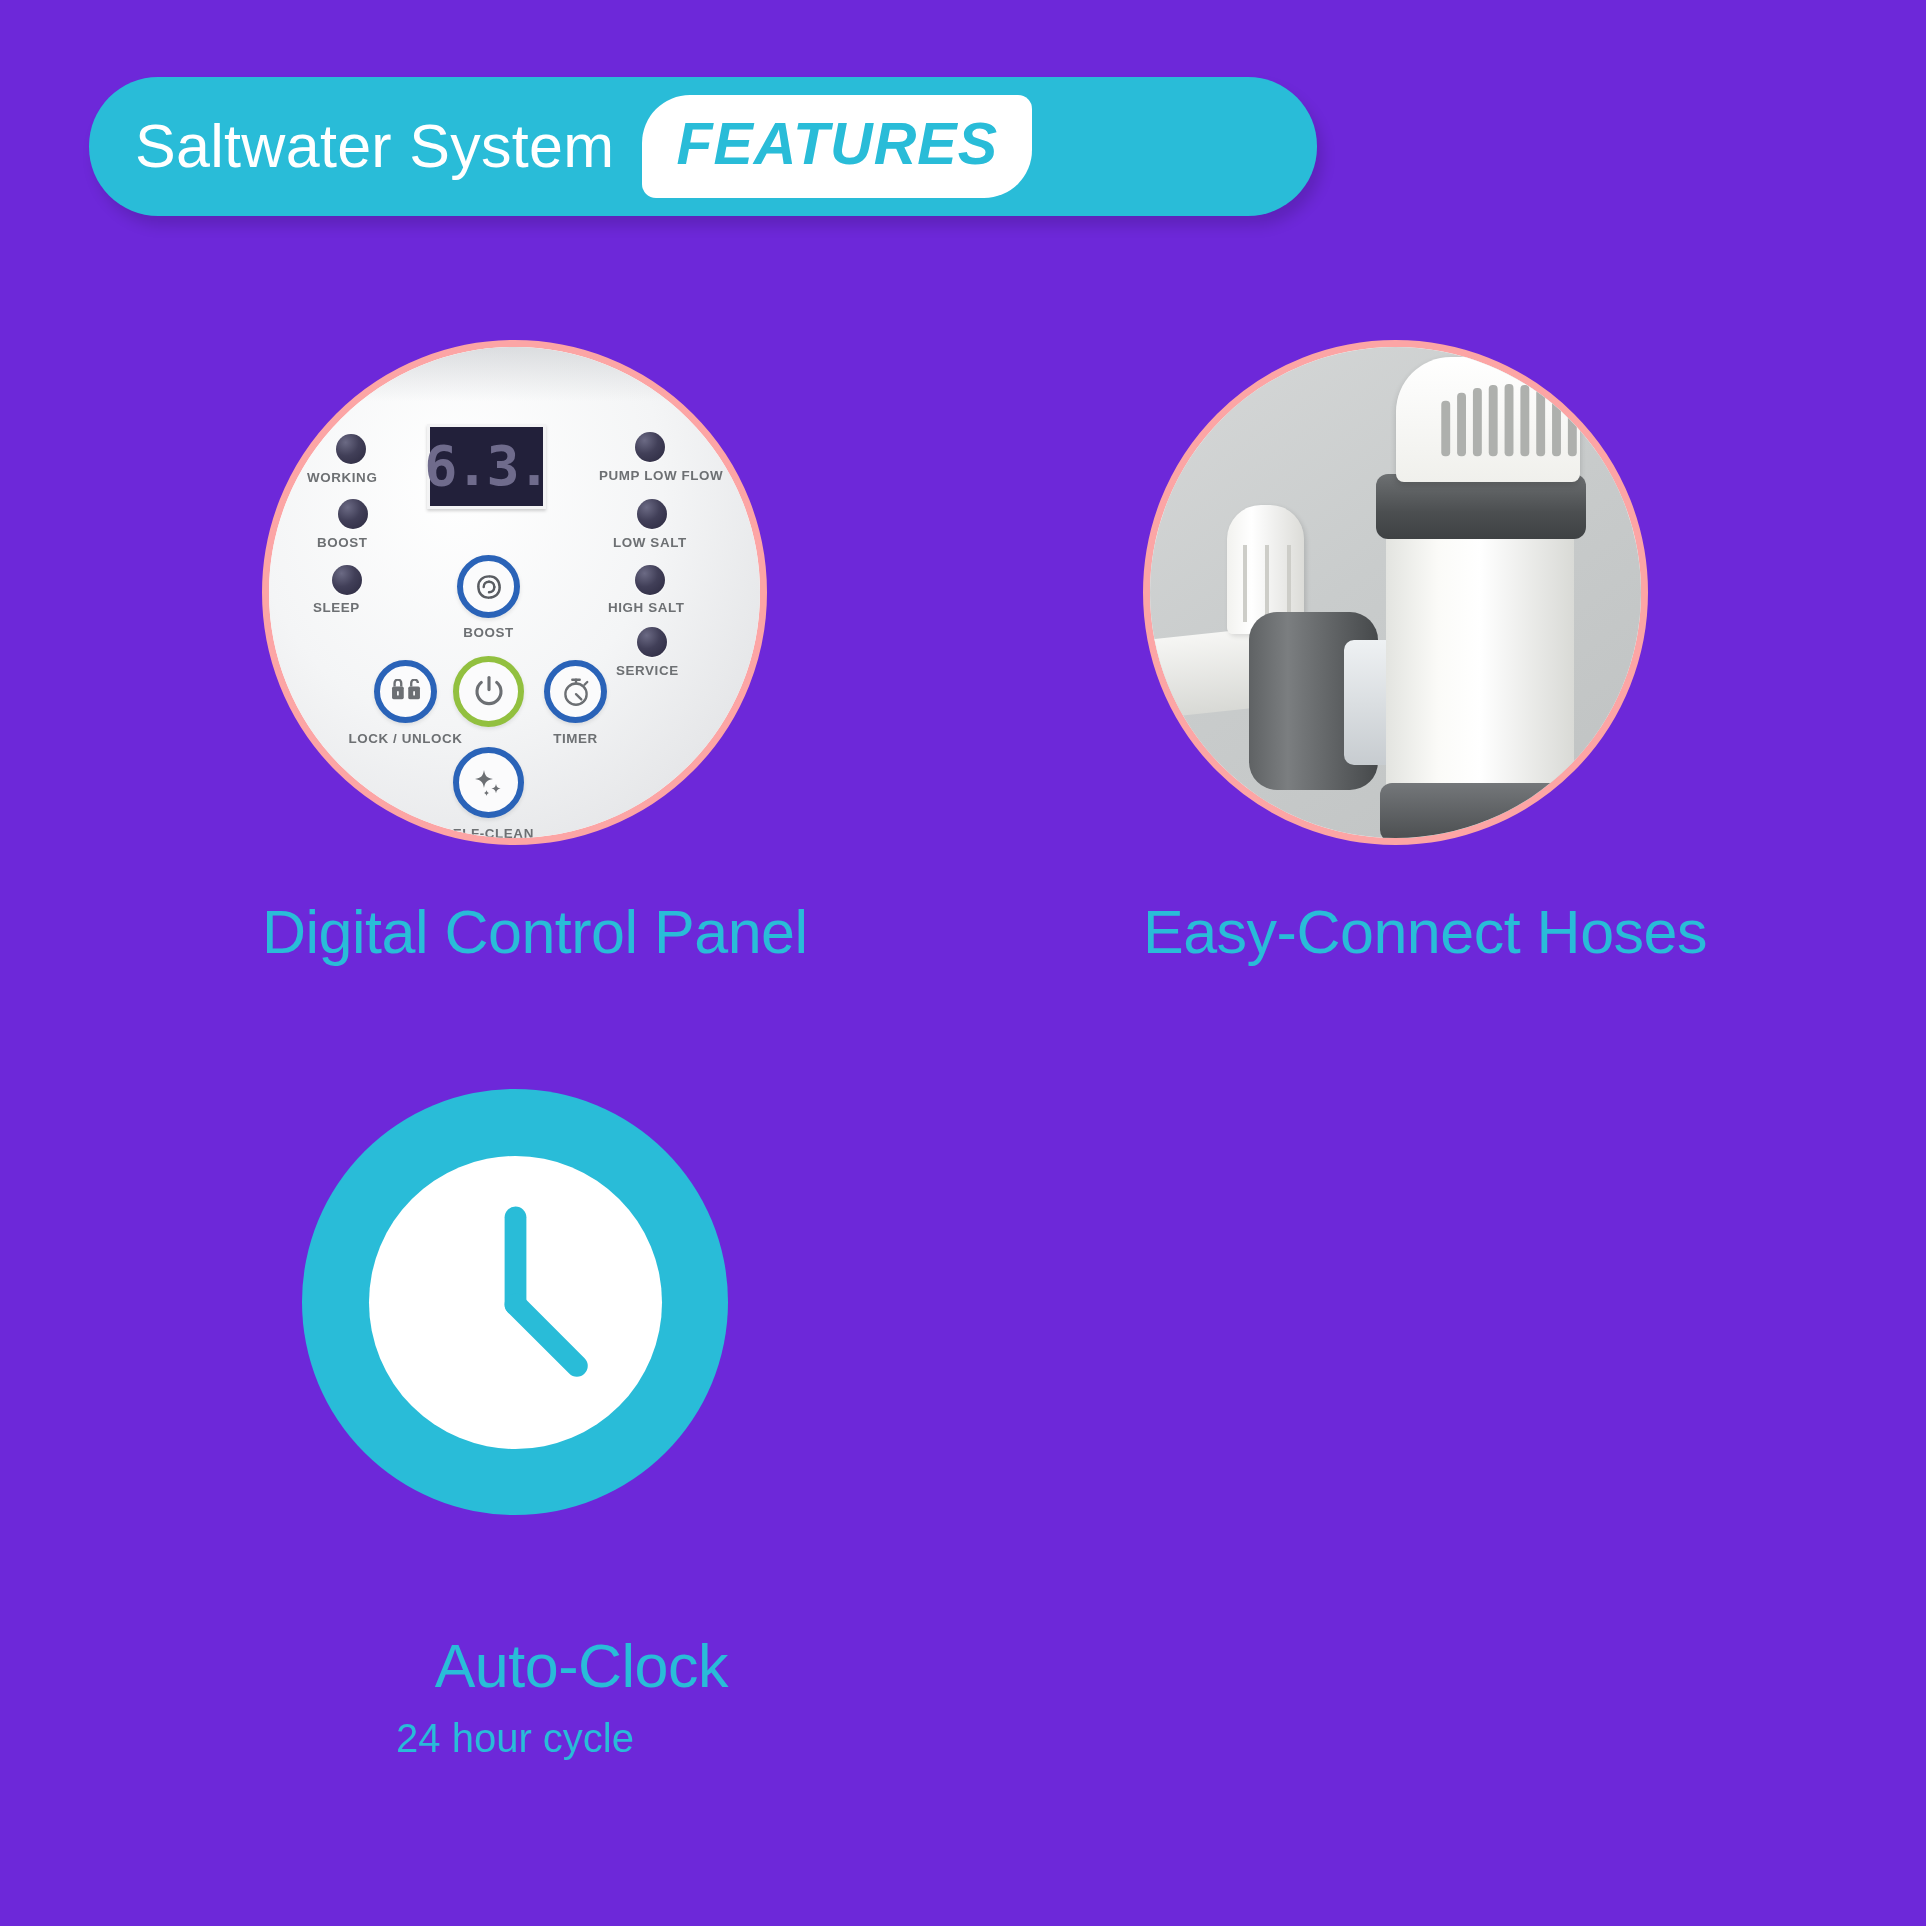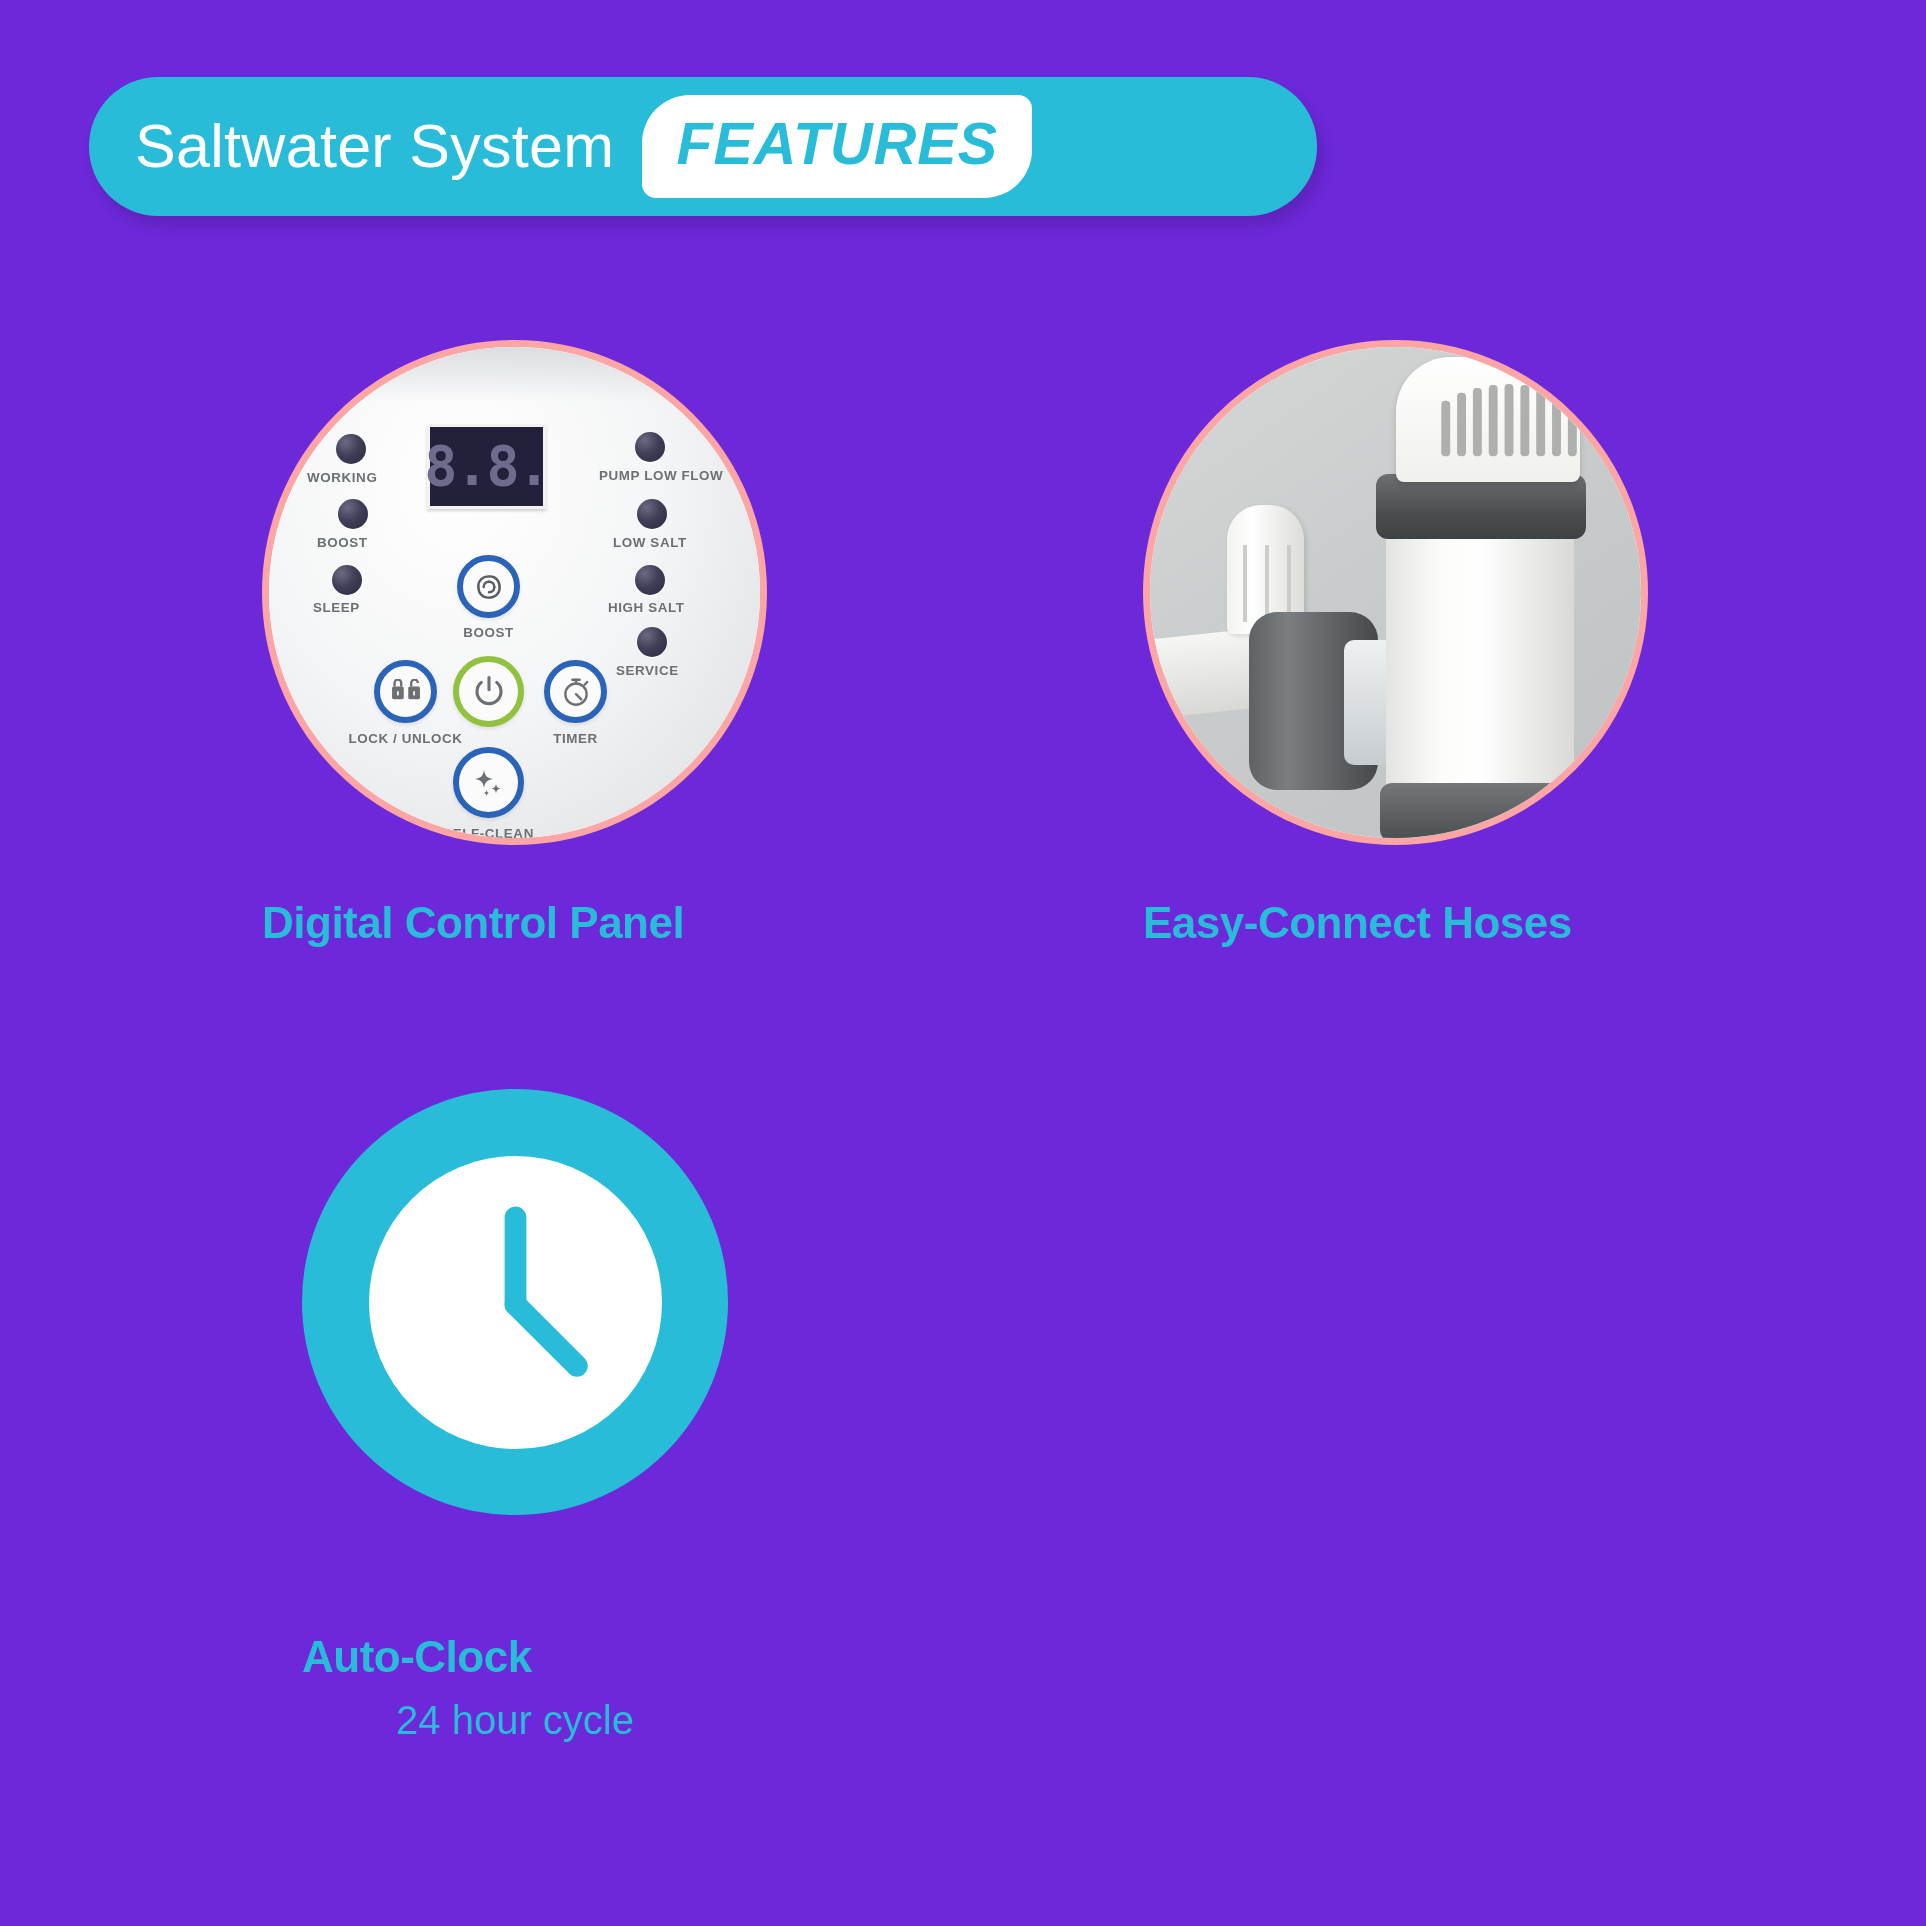--- a/index.html
+++ b/index.html
@@ -138,23 +138,23 @@
   .icon-circle {
     width: 426px; height: 426px;
     border-radius: 50%;
     background: #29bcd8;
     display: flex; align-items: center; justify-content: center;
   }
 
   
   .caption-title {
     color: #29bcd8;
-    font-weight: 700;
-    font-size: 44px;
-    text-align: left;
+    font-weight: 400;
+    font-size: 61px;
+    text-align: right;
     letter-spacing: -0.5px;
     white-space: nowrap;
     line-height: 1.05;
   }
   .caption-sub {
     color: #29bcd8;
     font-weight: 400;
     font-size: 40px;
     text-align: center;
     white-space: nowrap;
@@ -182,21 +182,21 @@
       <div class="led" style="left:67px; top:87px;"></div>
       <div class="led-label" style="left:38px; top:123px;">WORKING</div>
 
       <div class="led" style="left:69px; top:152px;"></div>
       <div class="led-label" style="left:48px; top:188px;">BOOST</div>
 
       <div class="led" style="left:63px; top:218px;"></div>
       <div class="led-label" style="left:44px; top:253px;">SLEEP</div>
 
       <div class="display">
-        <span class="seg-digits">8.8.</span>
+        <span class="seg-digits">6.3.</span>
       </div>
 
       <div class="led" style="left:366px; top:85px;"></div>
       <div class="led-label" style="left:330px; top:121px;">PUMP LOW FLOW</div>
 
       <div class="led" style="left:368px; top:152px;"></div>
       <div class="led-label" style="left:344px; top:188px;">LOW SALT</div>
 
       <div class="led" style="left:366px; top:218px;"></div>
       <div class="led-label" style="left:339px; top:253px;">HIGH SALT</div>

